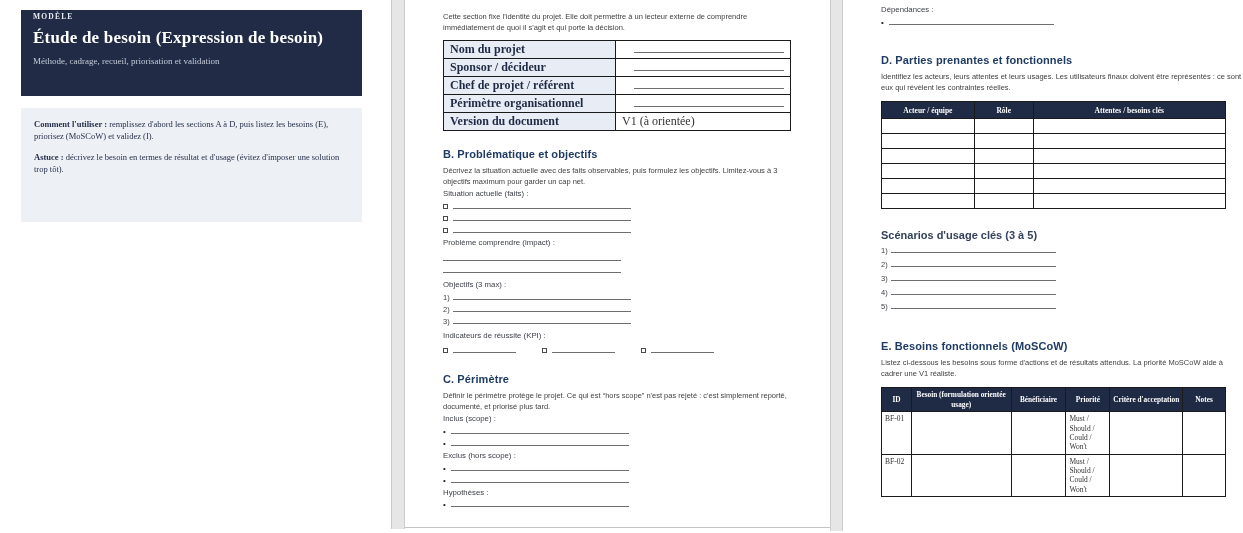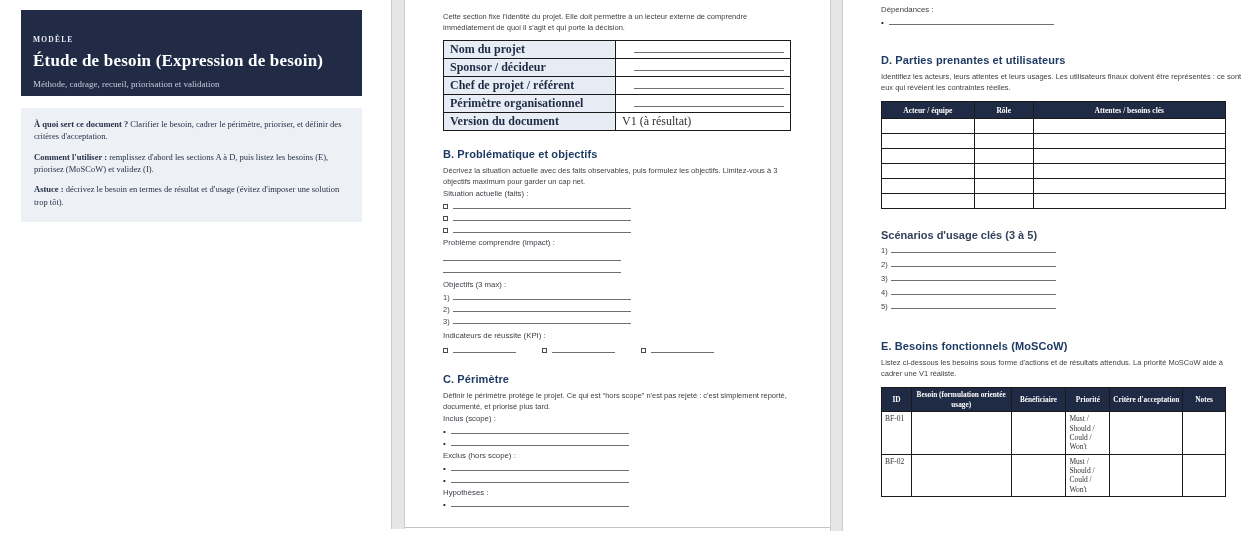--- a/index.html
+++ b/index.html
@@ -12,21 +12,21 @@
   #page2 { left:405px; width:425px; height:528px; border-bottom:1px solid #c4c4c4;
            padding:6px 38px 0 38px; }
   #page3 { left:843px; width:400px; height:533px; padding:4px 0 0 38px; }
   .page-gap { position:absolute; top:0; background:#e6e6e6;
               border-left:1px solid #cccccc; border-right:1px solid #cccccc; }
   #gap1 { left:391px; width:14px; height:529px; }
   #gap2 { left:830px; width:13px; height:531px; }
 
   
   .model-header { position:absolute; left:21px; top:10px; width:341px; height:86px;
-                  background:#212b45; color:#ffffff; padding:25px 12px;
+                  background:#212b45; color:#ffffff; padding:2px 12px;
                   font-family:"Liberation Serif", serif; }
   .model-kicker { font-size:7.5px; font-weight:bold; letter-spacing:1.2px; color:#e9ecf3; }
   .model-title  { font-size:17px; font-weight:bold; margin-top:7px; letter-spacing:0.2px; }
   .model-sub    { font-size:9px; color:#c3cada; margin-top:8px; }
 
   .info-box { position:absolute; left:21px; top:108px; width:341px; height:114px;
               background:#edf0f5; padding:10px 13px;
               font-family:"Liberation Serif", serif; font-size:8.5px; line-height:1.45;
               color:#26304a; }
   .info-box p { margin-bottom:8px; }
@@ -88,21 +88,20 @@
 
 <div id="screen">
 
   <div class="page" id="page1">
     <div class="model-header">
       <div class="model-kicker">MODÈLE</div>
       <div class="model-title">Étude de besoin (Expression de besoin)</div>
       <div class="model-sub">Méthode, cadrage, recueil, priorisation et validation</div>
     </div>
     <div class="info-box">
-      <p><b>À quoi sert ce document ?</b><span> Clarifier le besoin, cadrer le périmètre, prioriser, et définir des critères d'acceptation.</span></p>
       <p><b>Comment l'utiliser :</b><span> remplissez d'abord les sections A à D, puis listez les besoins (E), priorisez (MoSCoW) et validez (I).</span></p>
       <p><b>Astuce :</b><span> décrivez le besoin en termes de résultat et d'usage (évitez d'imposer une solution trop tôt).</span></p>
     </div>
   </div>
 
   <div class="page-gap" id="gap1"></div>
 
   <div class="page" id="page2">
 
     <div class="desc">Cette section fixe l'identité du projet. Elle doit permettre à un lecteur externe de comprendre immédiatement de quoi il s'agit et qui porte la décision.</div>
@@ -120,21 +119,21 @@
       <tr>
         <td class="lbl">Chef de projet / référent</td>
         <td class="val"><span class="fill-line w-table"></span></td>
       </tr>
       <tr>
         <td class="lbl">Périmètre organisationnel</td>
         <td class="val"><span class="fill-line w-table"></span></td>
       </tr>
       <tr>
         <td class="lbl">Version du document</td>
-        <td class="val">V1 (à résultat)</td>
+        <td class="val">V1 (à orientée)</td>
       </tr>
     </tbody>
       </table>
 
     <div class="sec-h mt17">B. Problématique et objectifs</div>
     <div class="desc">Décrivez la situation actuelle avec des faits observables, puis formulez les objectifs. Limitez-vous à 3 objectifs maximum pour garder un cap net.</div>
 
     <div class="fld-label">Situation actuelle (faits) :</div>
     <div class="fill-row"><span class="checkbox"></span><span class="fill-line w-med"></span></div>
     <div class="fill-row"><span class="checkbox"></span><span class="fill-line w-med"></span></div>
@@ -171,21 +170,21 @@
     <div class="fill-row bullet"><span class="fill-line w-med"></span></div>
   </div>
 
   <div class="page-gap" id="gap2"></div>
 
   <div class="page" id="page3">
 
     <div class="fld-label" style="margin-top:0">Dépendances :</div>
     <div class="fill-row bullet"><span class="fill-line w-sc"></span></div>
 
-    <div class="sec-h mt26">D. Parties prenantes et utilisateurs</div>
+    <div class="sec-h mt26">D. Parties prenantes et fonctionnels</div>
     <div class="desc">Identifiez les acteurs, leurs attentes et leurs usages. Les utilisateurs finaux doivent être représentés : ce sont eux qui révèlent les contraintes réelles.</div>
 
     <table class="tableD">
       <tbody>
           <tr>
         <th class="dc1">Acteur / équipe</th>
         <th class="dc2">Rôle</th>
         <th class="dc3">Attentes / besoins clés</th>
       </tr>
       <tr>

